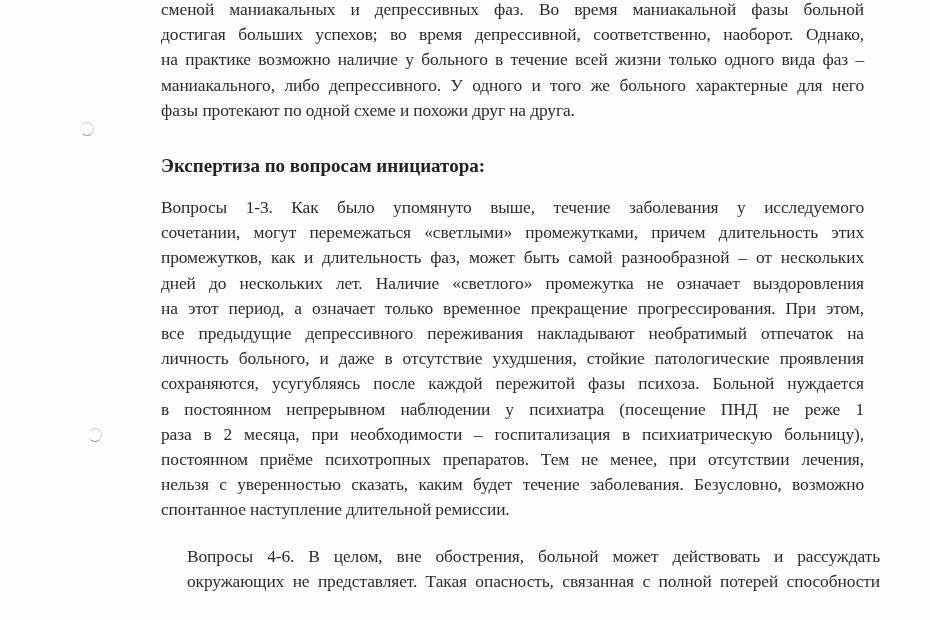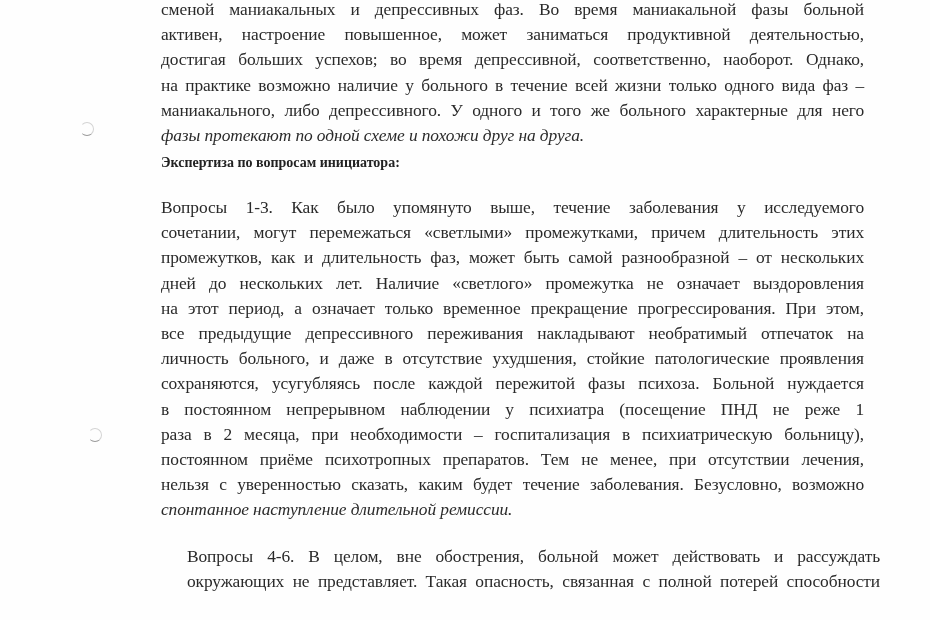--- a/index.html
+++ b/index.html
@@ -45,44 +45,42 @@
     }
     .line {
       display: block;
       text-align: justify;
       text-align-last: justify;
       white-space: nowrap;
       height: 25.2px;
     }
     .line.last {
       text-align-last: left;
-      font-style: italic;
     }
     .heading {
       position: absolute;
       left: 161px;
       top: 155px;
-      font-size: 14px;
+      font-size: 19px;
       font-weight: bold;
       color: #222;
     }
     #p1 { top: -3px; }
     #p2 { top: 195px; }
     #p3 { top: 544px; left: 187px; width: 693px; font-family: Liberation Serif, serif; }
   </style>
 </head>
 <body>
 
 <div class="page">
   <div class="hole h1"></div>
   <div class="hole h2"></div>
 
   <div class="text-block" id="p1">
     <span class="line">сменой маниакальных и депрессивных фаз.  Во время маниакальной фазы больной</span>
-    <span class="line">активен, настроение повышенное, может заниматься продуктивной деятельностью,</span>
     <span class="line">достигая больших успехов; во время  депрессивной, соответственно, наоборот. Однако,</span>
     <span class="line">на практике возможно наличие у больного в течение всей жизни только одного вида фаз –</span>
     <span class="line">маниакального, либо депрессивного.  У одного и того же больного характерные для него</span>
     <span class="line last">фазы протекают по одной схеме и похожи друг на друга.</span>
   </div>
 
   <div class="heading">Экспертиза по вопросам инициатора:</div>
 
   <div class="text-block" id="p2">
     <span class="line">Вопросы 1-3. Как было упомянуто выше, течение заболевания у исследуемого</span>

